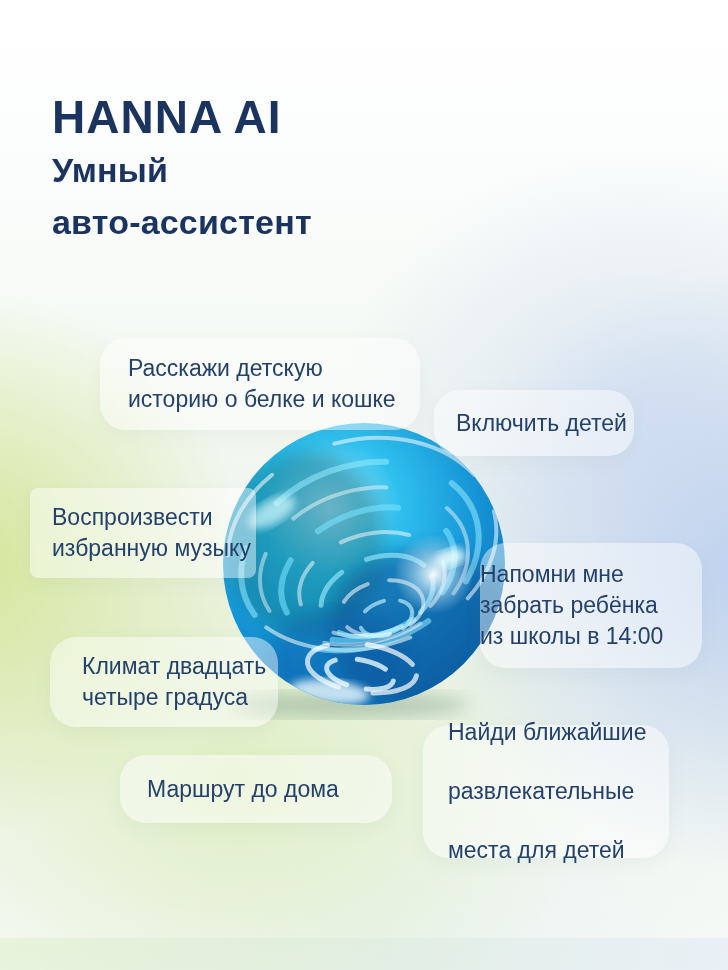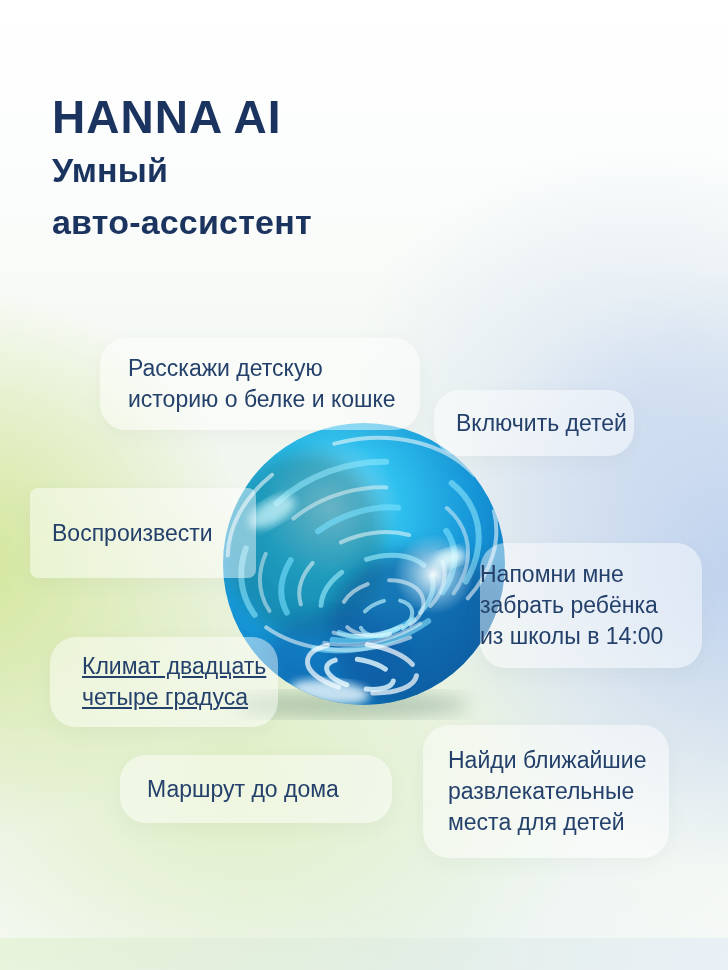--- a/index.html
+++ b/index.html
@@ -58,23 +58,23 @@
     display:flex;flex-direction:column;justify-content:center;
     color:var(--bubble-text-color);
     font-size:23px;font-weight:500;line-height:31px;
     box-shadow:0 6px 18px rgba(110,140,125,0.07);
   }
   .bubble span{display:block;}
   .b1{left:100px;top:338px;width:320px;height:92px;padding-left:28px;}
   .b2{left:434px;top:390px;width:200px;height:66px;padding-left:22px;}
   .b3{left:30px; top:488px;width:226px;height:90px;padding-left:22px;border-radius:8px;}
   .b4{left:480px;top:543px;width:222px;height:125px;}
-  .b5{left:50px; top:637px;width:228px;height:90px;padding-left:32px;text-decoration:underline;}
+  .b5{left:50px; top:637px;width:228px;height:90px;padding-left:32px;}
   .b6{left:120px;top:755px;width:272px;height:68px;padding-left:27px;}
-  .b7{left:423px;top:725px;width:246px;height:133px;padding-left:25px;}
+  .b7{left:423px;top:725px;width:246px;height:133px;padding-left:25px;gap:28px;}
 </style>
 </head>
 <body>
 
 <div class="canvas">
 
   <div class="title-block">
     <div class="brand">HANNA AI</div>
     <div class="subtitle-line">Умный</div>
     <div class="subtitle-line">авто-ассистент</div>
@@ -137,20 +137,21 @@
     <span>Расскажи детскую</span>
     <span>историю о белке и кошке</span>
   </div>
 
   <div class="bubble b2">
     <span>Включить детей</span>
   </div>
 
   <div class="bubble b3">
     <span>Воспроизвести</span>
+    <span>избранную музыку</span>
   </div>
 
   <div class="bubble b4">
     <span>Напомни мне</span>
     <span>забрать ребёнка</span>
     <span>из школы в 14:00</span>
   </div>
 
   <div class="bubble b5">
     <span>Климат двадцать</span>

